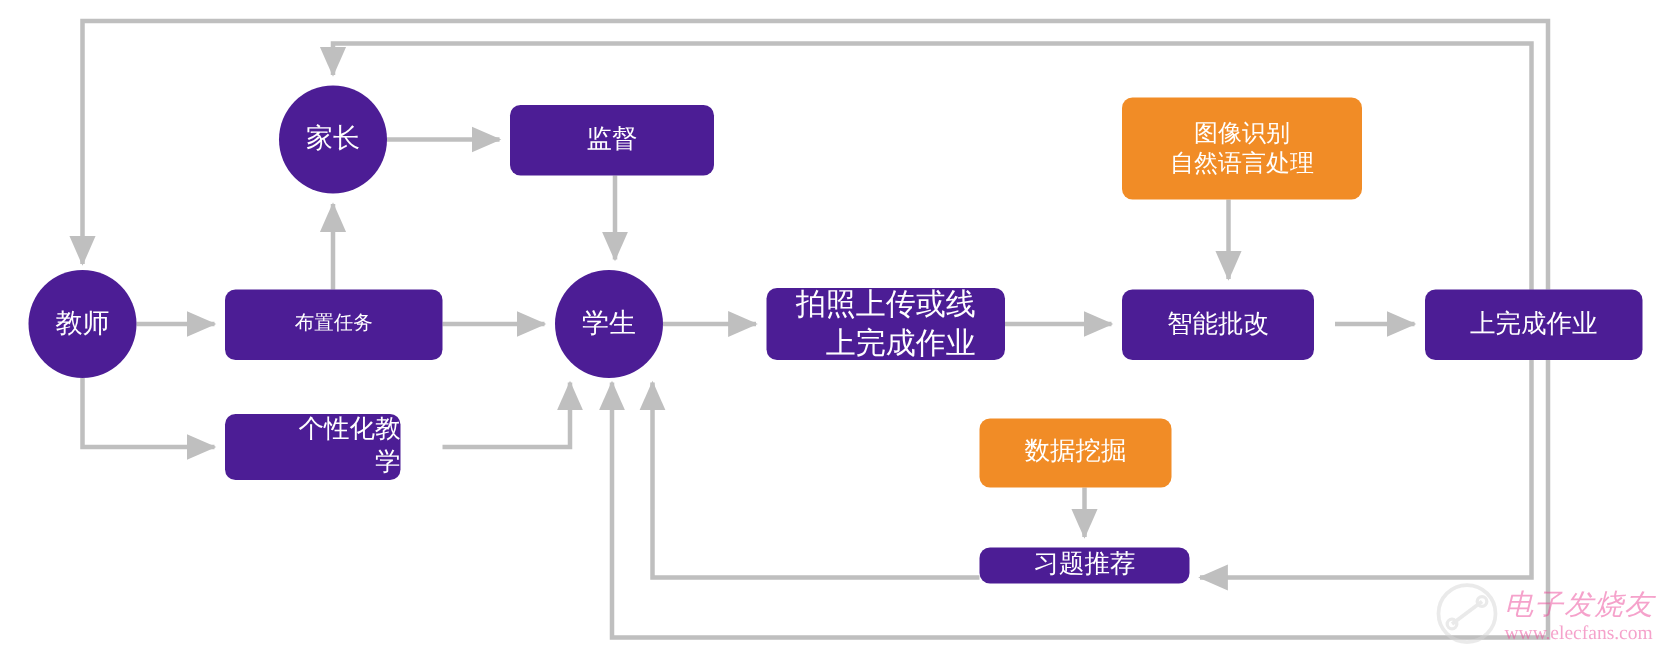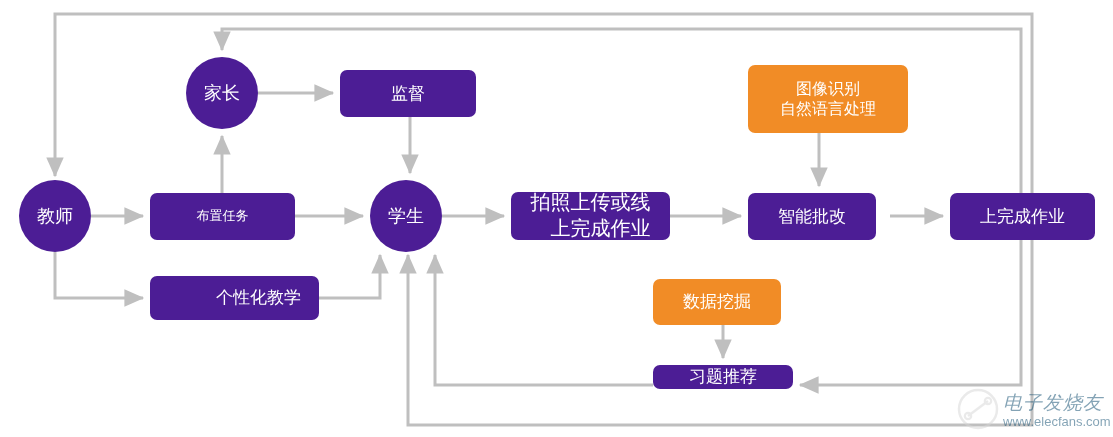--- a/index.html
+++ b/index.html
@@ -41,22 +41,22 @@
   .node.rect   { border-radius: 7px; }
   .node.circle { border-radius: 50%; }
   .watermark {
     position: absolute;
     z-index: 4;
     pointer-events: none;
     opacity: 0.5;
   }
   .wm-text {
     position: absolute;
-    color: #0c4a6e;
-    font-family: Liberation Sans, sans-serif;
+    color: #ec4899;
+    font-family: Liberation Serif, serif;
     white-space: nowrap;
   }
 </style>
 </head>
 <body>
 
 <div id="canvas">
 
   <svg id="edges" viewBox="0 0 1113 437" xmlns="http://www.w3.org/2000/svg">
     <defs>
@@ -84,21 +84,21 @@
         <polyline points="1021,193 1021,29 222,29 222,50" fill="none" stroke="#BFBFBF" stroke-width="3" marker-end="url(#arrowhead)"></polyline>
       </g>
   </svg>
 
   <div id="node-layer">
       <div class="node blue circle" style="left: 19px; top: 180px; width: 72px; height: 72px; font-size: 18px;"><span>教师</span></div>
       <div class="node blue circle" style="left: 186px; top: 57px; width: 72px; height: 72px; font-size: 18px;"><span>家长</span></div>
       <div class="node blue circle" style="left: 370px; top: 180px; width: 72px; height: 72px; font-size: 18px;"><span>学生</span></div>
       <div class="node blue rect" style="left: 340px; top: 70px; width: 136px; height: 47px; font-size: 17px;"><span>监督</span></div>
       <div class="node blue rect" style="left: 150px; top: 193px; width: 145px; height: 47px; font-size: 13px;"><span>布置任务</span></div>
-      <div class="node blue rect" style="left: 150px; top: 276px; width: 169px; height: 44px; font-size: 17px; padding-left: 48px;"><span>个性化教学</span></div>
+      <div class="node blue rect" style="left: 150px; top: 276px; width: 117px; height: 44px; font-size: 17px; padding-left: 48px;"><span>个性化教学</span></div>
       <div class="node blue rect" style="left: 511px; top: 192px; width: 159px; height: 48px; font-size: 20px;"><span>拍照上传或线
 上完成作业</span></div>
       <div class="node orange rect" style="left: 748px; top: 65px; width: 160px; height: 68px; font-size: 16px;"><span>图像识别
 自然语言处理</span></div>
       <div class="node blue rect" style="left: 748px; top: 193px; width: 128px; height: 47px; font-size: 17px;"><span>智能批改</span></div>
       <div class="node blue rect" style="left: 950px; top: 193px; width: 145px; height: 47px; font-size: 17px;"><span>上完成作业</span></div>
       <div class="node orange rect" style="left: 653px; top: 279px; width: 128px; height: 46px; font-size: 17px;"><span>数据挖掘</span></div>
       <div class="node blue rect" style="left: 653px; top: 365px; width: 140px; height: 24px; font-size: 17px;"><span>习题推荐</span></div>
     </div>
 

